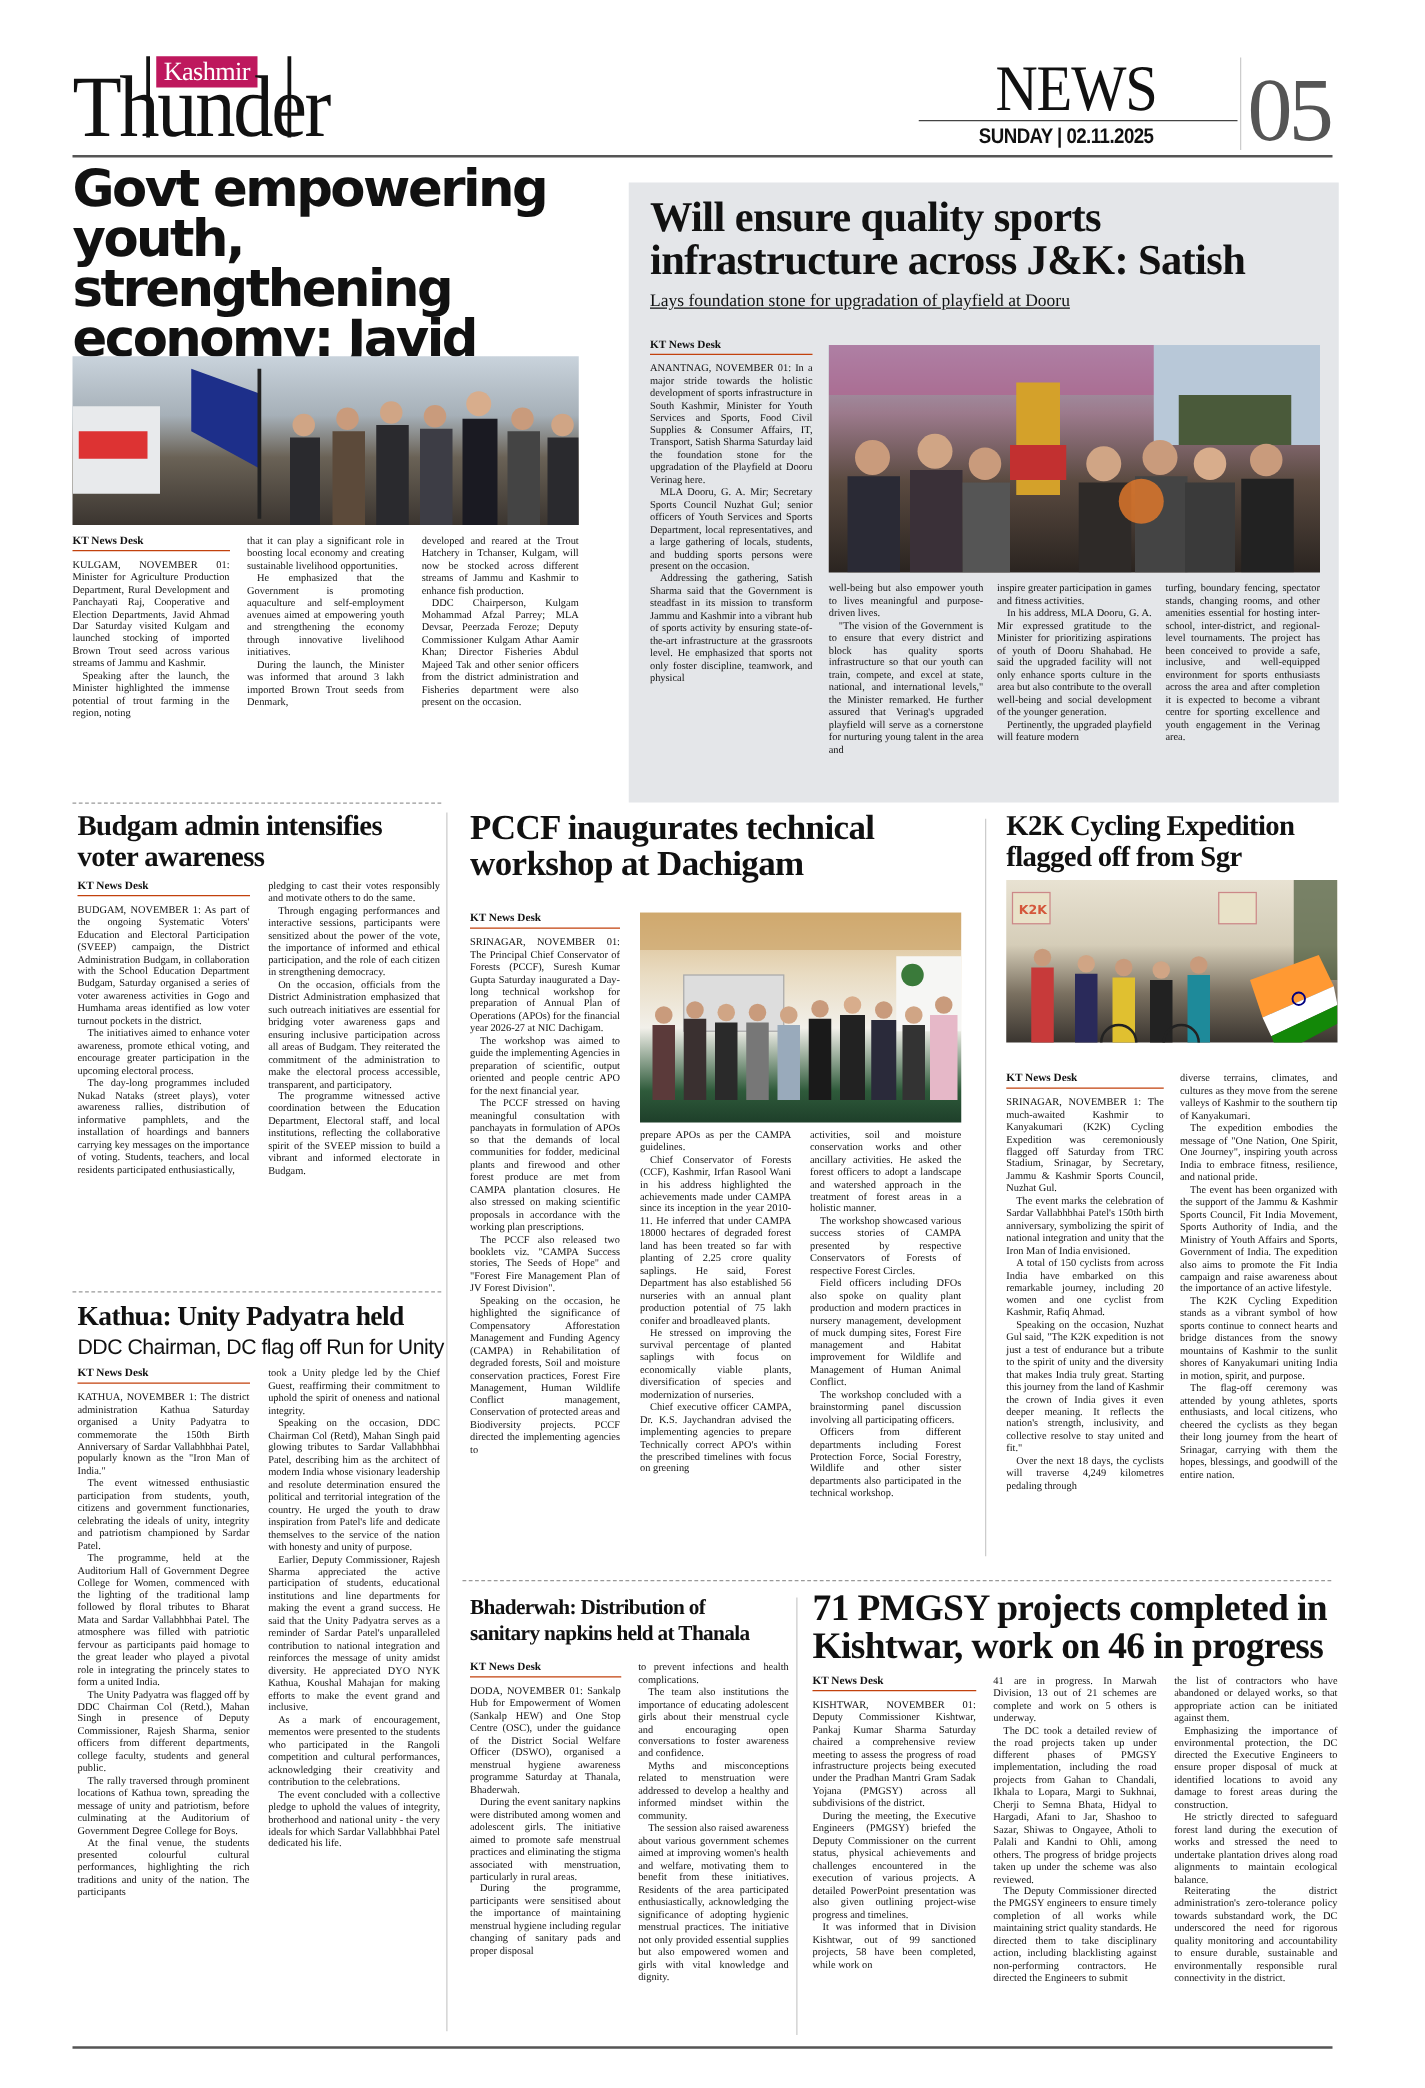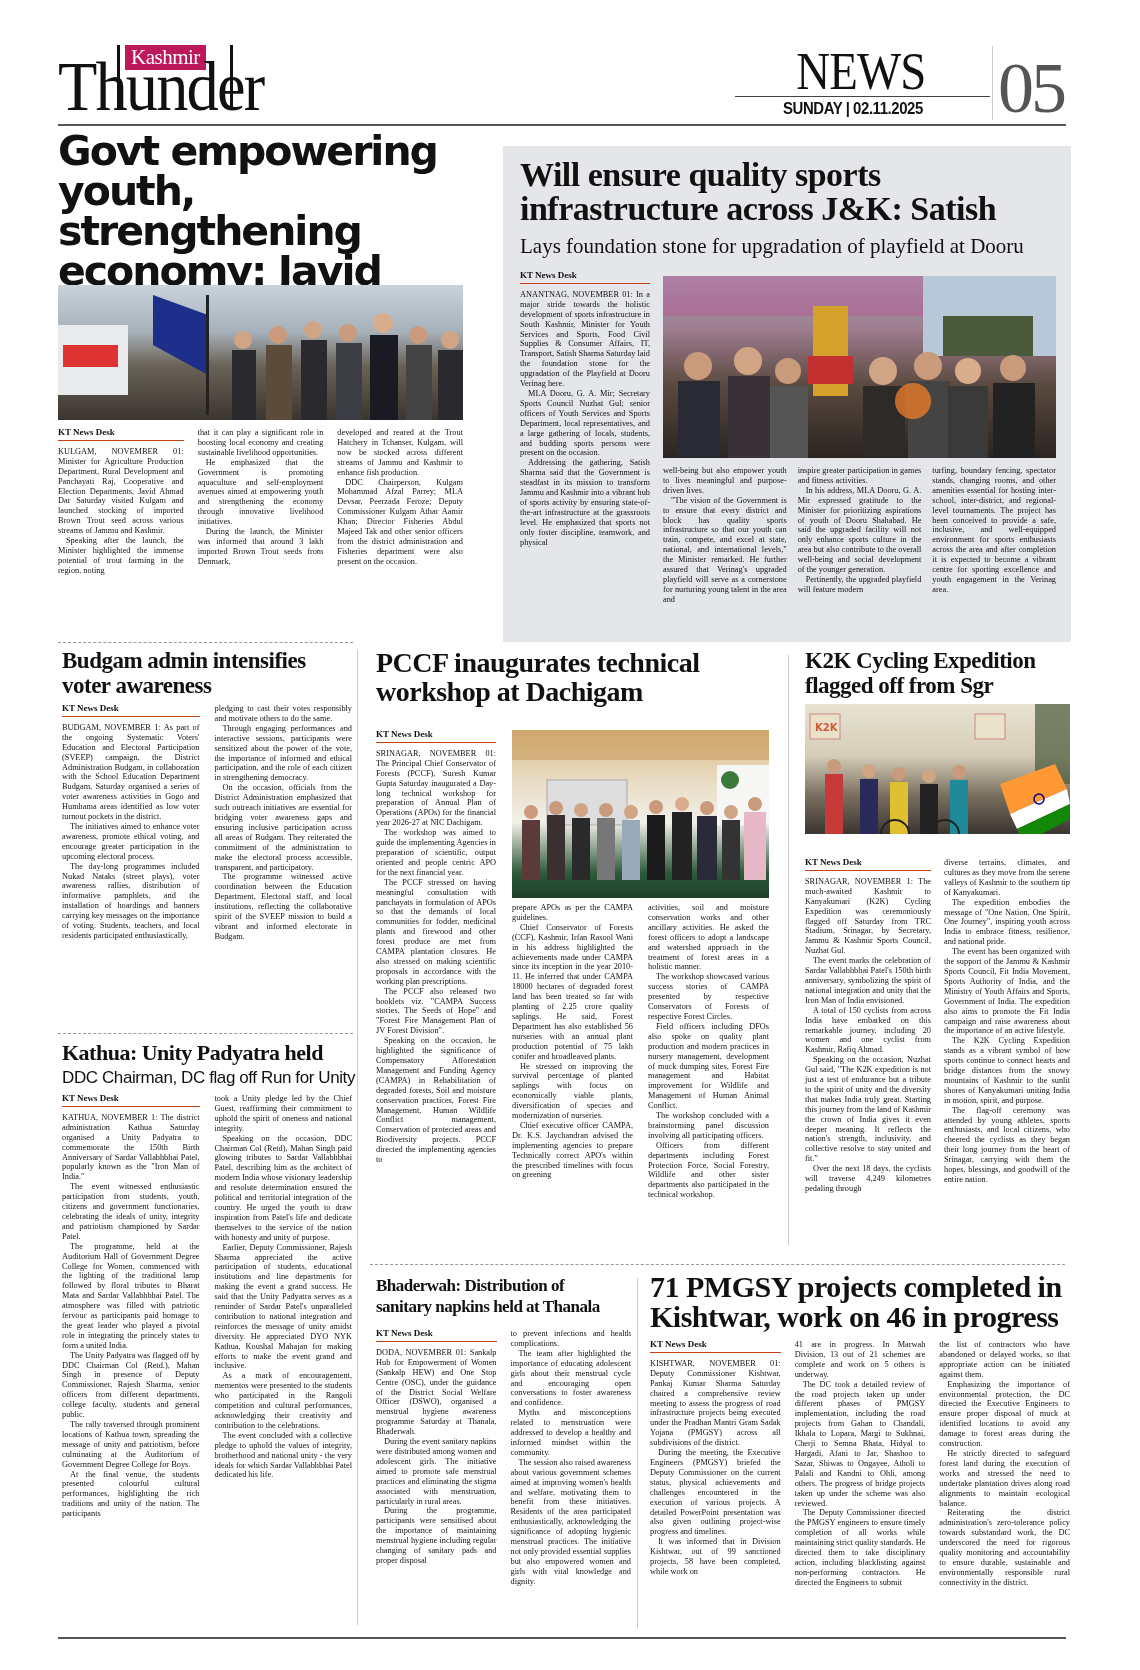--- a/index.html
+++ b/index.html
@@ -15,21 +15,21 @@
   .news-date { font-family: "Liberation Sans", sans-serif; font-size: 17px; font-weight: bold; letter-spacing: -0.5px; text-align: right; transform: scaleX(0.88); transform-origin: right; }
   .page-num { font-family: "Liberation Serif", serif; font-size: 72px; color: #555; line-height: 64px; letter-spacing: -3px; }
   .rule { background: #555; height: 2px; }
   .vrule { background: #ccc; width: 1px; }
   .dash-rule { border-top: 1px dashed #999; height: 0; }
 
   
   .h-sans-heavy { font-family: "DejaVu Sans", sans-serif; font-weight: bold; font-size: 41px; line-height: 40px; letter-spacing: -2px; }
   .h-sans-deck { font-family: "Liberation Sans", sans-serif; font-size: 20px; letter-spacing: -0.4px; transform: scaleX(0.92); transform-origin: left; white-space: nowrap; }
   .h-serif { font-family: "Liberation Serif", serif; font-weight: bold; letter-spacing: -0.5px; }
-  .h-serif-deck { font-family: "Liberation Serif", serif; font-size: 21px; white-space: nowrap; }
+  .h-serif-deck { font-family: "Liberation Serif", serif; font-size: 14px; white-space: nowrap; text-decoration: underline; }
 
   .byline { font-family: "Liberation Serif", serif; font-weight: bold; font-size: 9px; border-bottom: 1px solid #c2410c; padding-bottom: 2px; }
   .col { font-family: "Liberation Serif", serif; font-size: 8.3px; line-height: 9.9px; text-align: justify; hyphens: auto; }
   .col p { text-indent: 8px; }
   .col p.first { text-indent: 0; }
 
   .gray-box { background: #e4e6e9; }
   .photo { overflow: hidden; }
 </style>
 </head>
@@ -322,21 +322,21 @@
   </div>
   <div style="display:grid;grid-template-columns:1fr 1fr;column-gap:14px;margin-top:12px;">
     <div class="col">
       <div class="byline" style="margin-bottom:6px;">KT News Desk</div>
       <p class="first">DODA, NOVEMBER 01: Sankalp Hub for Empowerment of Women (Sankalp HEW) and One Stop Centre (OSC), under the guidance of the District Social Welfare Officer (DSWO), organised a menstrual hygiene awareness programme Saturday at Thanala, Bhaderwah.</p>
       <p>During the event sanitary napkins were distributed among women and adolescent girls. The initiative aimed to promote safe menstrual practices and eliminating the stigma associated with menstruation, particularly in rural areas.</p>
       <p>During the programme, participants were sensitised about the importance of maintaining menstrual hygiene including regular changing of sanitary pads and proper disposal</p>
     </div>
     <div class="col">
       <p class="first">to prevent infections and health complications.</p>
-      <p>The team after highlighted the importance of educating adolescent girls about their menstrual cycle and encouraging open conversations to foster awareness and confidence.</p>
+      <p>The team also institutions the importance of educating adolescent girls about their menstrual cycle and encouraging open conversations to foster awareness and confidence.</p>
       <p>Myths and misconceptions related to menstruation were addressed to develop a healthy and informed mindset within the community.</p>
       <p>The session also raised awareness about various government schemes aimed at improving women's health and welfare, motivating them to benefit from these initiatives. Residents of the area participated enthusiastically, acknowledging the significance of adopting hygienic menstrual practices. The initiative not only provided essential supplies but also empowered women and girls with vital knowledge and dignity.</p>
     </div>
   </div>
 </div>
 
 <div class="abs vrule" style="left:637px;top:1278px;height:350px;"></div>
 
 <div class="abs" style="left:650px;top:1272px;width:420px;height:365px;">
   <div class="h-serif" style="font-size:30px;line-height:30px;">

